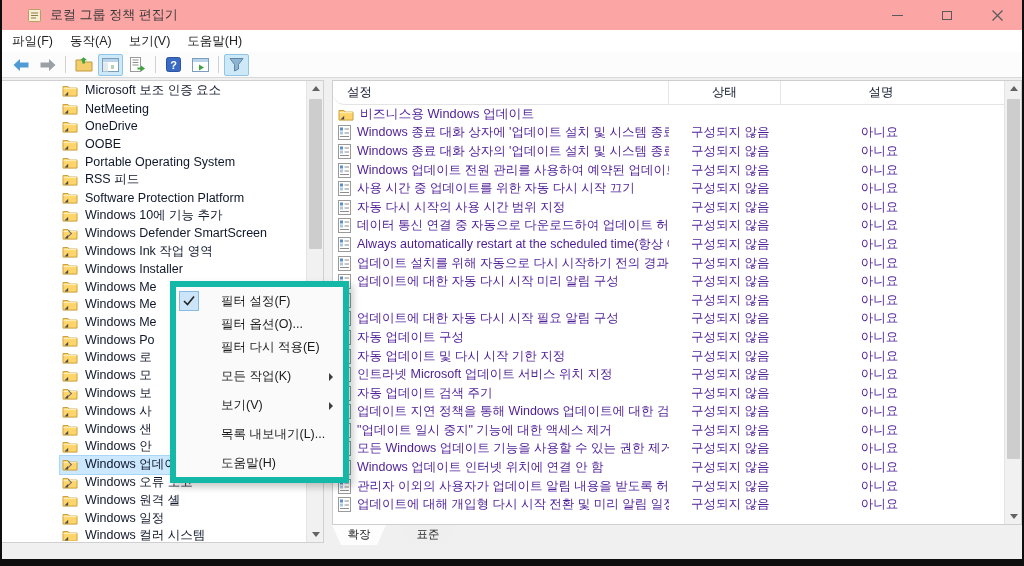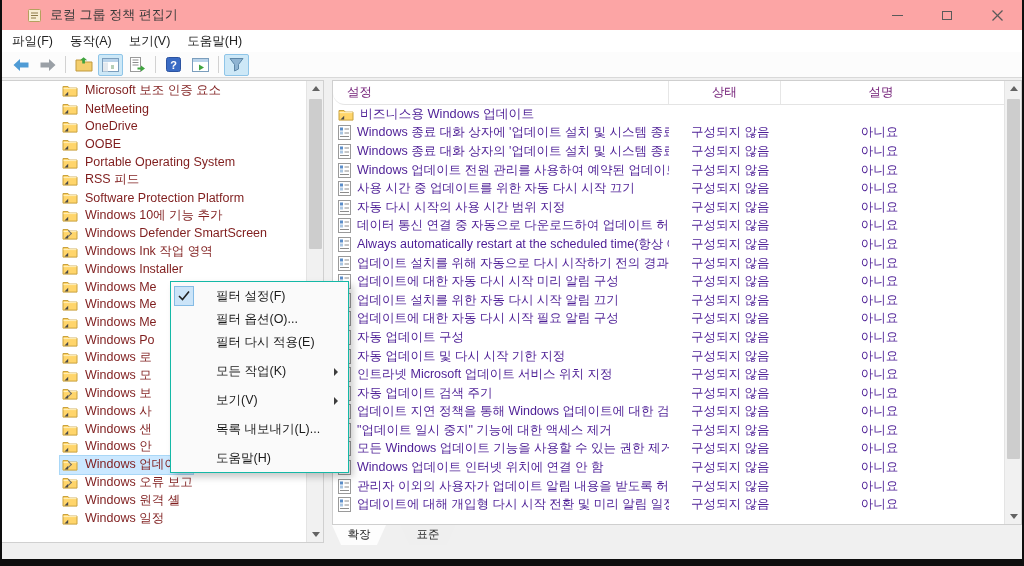--- a/index.html
+++ b/index.html
@@ -29,41 +29,41 @@
   .tbtn { width:25px; height:22px; display:flex; align-items:center; justify-content:center;
           border:1px solid transparent; border-radius:2px; margin:0 1px; }
   .tbtn.active { background:#cde8f7; border-color:#8fc5e8; }
   .tsep { width:1px; height:17px; background:#d2d2d2; margin:0 4px; }
 
   
   .tree-panel { position:absolute; left:0; top:80px; width:322px; height:463px;
                 background:#fff; border:1px solid #d0d0d0; border-left:none; overflow:hidden; }
   .tree { position:absolute; left:0; top:1px; right:17px; bottom:1px; overflow:hidden; }
   .trow { height:17.8px; display:flex; align-items:center; padding-left:58px;
-          font-size:12.5px; color:#7f1d1d; position:relative; white-space:nowrap; }
+          font-size:12.5px; color:#0f172a; position:relative; white-space:nowrap; }
   .exp { position:absolute; left:64px; width:5px; height:5px;
          border-right:1px solid #6d6d6d; border-top:1px solid #6d6d6d;
          transform:rotate(45deg); }
   .trow .inner { display:flex; align-items:center; height:100%; padding:0 4px 0 2px; }
   .trow.sel .inner { background:#cbe8ff; outline:1px solid #a9d7f7; }
   .trow .folder { margin-right:7px; flex:none; display:flex; }
   .vscroll { position:absolute; right:0; top:0; width:17px; height:100%;
              background:#f1f1f1; border-left:1px solid #e4e4e4; }
   .sar { position:absolute; left:0; width:17px; height:15px; display:flex;
          align-items:center; justify-content:center; }
   .tri-up { width:0; height:0; border-left:4px solid transparent; border-right:4px solid transparent;
             border-bottom:5px solid #636363; }
   .tri-down { width:0; height:0; border-left:4px solid transparent; border-right:4px solid transparent;
               border-top:5px solid #636363; }
   .thumb { position:absolute; left:2px; width:13px; background:#cdcdcd; border-radius:1px; }
 
   .right-panel { position:absolute; left:330px; top:80px; width:690px; height:445px;
                  background:#fff; border:1px solid #cfcfcf; overflow:hidden; }
   .list-header { height:24px; display:flex; border-bottom:1px solid #e4e4e4; background:#fff;
-                 font-size:12.5px; color:#701a75;border-radius:12px; }
+                 font-size:12.5px; color:#0f172a;border-radius:12px; }
   .hcell { display:flex; align-items:center; border-right:1px solid #e6e6e6; height:100%; }
   .h-setting { width:336px; padding-left:14px; }
   .h-state { width:112px; justify-content:center; }
   .h-comment { flex:1; justify-content:center; padding-right:40px; }
   .list-body { position:absolute; top:24px; left:0; right:17px; bottom:0; overflow:hidden; }
   .lrow { height:18.6px; display:flex; align-items:center; font-size:12.5px; color:#4c1d95; }
   .lrow .c1 { width:336px; display:flex; align-items:center; padding-left:5px;
               white-space:nowrap; overflow:hidden; }
   .lrow .c1 .ic { margin-right:6px; flex:none; display:flex; }
   .lrow .c2 { width:112px; padding-left:22px; white-space:nowrap; }
@@ -78,21 +78,21 @@
          display:flex; align-items:center; justify-content:center;
          clip-path:polygon(0 0, 100% 0, calc(100% - 9px) 100%, 9px 100%);
          background:#efefef; filter:drop-shadow(0 0 1px #8d8d8d); }
   .tab + .tab { margin-left:-9px; }
   .tab.active { background:#fdfdfd; z-index:2; }
 
   .statusbar { position:absolute; left:0; right:0; top:545px; height:14px; background:#f0f0f0; }
 
   
   .ctx { position:absolute; left:168px; top:281px; width:179px; z-index:50;
-         background:#fafafa; border:1px solid #14b8a6; padding:3px 0 2px 0;
+         background:#fafafa; border:6px solid #14b8a6; padding:3px 0 2px 0;
          box-shadow:4px 4px 7px rgba(0,0,0,0.22); }
   .ci { position:relative; height:23px; display:flex; align-items:center; padding-left:45px;
         font-size:12.5px; color:#1a1a1a; }
   .ci.gap { margin-top:6px; }
   .ci .check { display:none; position:absolute; left:3px; top:1px; width:20px; height:20px;
                background:#cbe4f8; border:1px solid #84bbe5; align-items:center; justify-content:center; }
   .ci.checked .check { display:flex; }
   .ci .sub { display:none; position:absolute; right:10px; top:8px; width:0; height:0;
              border-left:4px solid #3d3d3d; border-top:4px solid transparent;
              border-bottom:4px solid transparent; }
@@ -512,20 +512,33 @@
 
     <span class="inner">
       <span class="folder">
         <svg width="16" height="13" viewBox="0 0 16 13">
           <path d="M1 2.5 h5 l1.4 1.6 H15 v8 H1 Z" fill="#ffd56b" stroke="#c9a23f" stroke-width="1"></path>
           <path d="M1.5 4.6 H14.5" stroke="#fff0bd" stroke-width="1"></path>
           <path d="M2.5 11.5 L6.2 7.8 L6.2 11.5 Z" fill="#4a4a4a"></path>
         </svg>
       </span>
       <span class="lbl">Windows 일정</span>
+    </span>
+  </div>
+          <div class="trow">
+
+    <span class="inner">
+      <span class="folder">
+        <svg width="16" height="13" viewBox="0 0 16 13">
+          <path d="M1 2.5 h5 l1.4 1.6 H15 v8 H1 Z" fill="#ffd56b" stroke="#c9a23f" stroke-width="1"></path>
+          <path d="M1.5 4.6 H14.5" stroke="#fff0bd" stroke-width="1"></path>
+          <path d="M2.5 11.5 L6.2 7.8 L6.2 11.5 Z" fill="#4a4a4a"></path>
+        </svg>
+      </span>
+      <span class="lbl">Windows 컬러 시스템</span>
     </span>
   </div>
         </div>
       <div class="vscroll">
         <div class="sar" style="top:0">
             <div class="tri-up"></div>
           </div>
         <div class="sar" style="bottom:0">
             <div class="tri-down"></div>
           </div>
@@ -712,21 +725,20 @@
       <span class="ic">
         <svg width="13" height="15" viewBox="0 0 13 15">
           <rect x="0.5" y="0.5" width="12" height="14" fill="#ffffff" stroke="#9a9a9a"></rect>
           <rect x="2" y="2.5" width="3" height="3" fill="#5b8dc9"></rect>
           <rect x="2" y="6.5" width="3" height="3" fill="#a9c5e2"></rect>
           <line x1="6.5" y1="4" x2="11" y2="4" stroke="#8c8c8c"></line>
           <line x1="6.5" y1="8" x2="11" y2="8" stroke="#8c8c8c"></line>
           <line x1="2" y1="11.5" x2="11" y2="11.5" stroke="#8c8c8c"></line>
         </svg>
       </span>
-      <span class="t-setting">업데이트 설치를 위한 자동 다시 시작 알림 끄기</span>
     </span>
     <span class="c2 t-state">구성되지 않음</span>
     <span class="c3 t-comment">아니요</span>
   </div>
           <div class="lrow">
     <span class="c1">
       <span class="ic">
         <svg width="13" height="15" viewBox="0 0 13 15">
           <rect x="0.5" y="0.5" width="12" height="14" fill="#ffffff" stroke="#9a9a9a"></rect>
           <rect x="2" y="2.5" width="3" height="3" fill="#5b8dc9"></rect>

